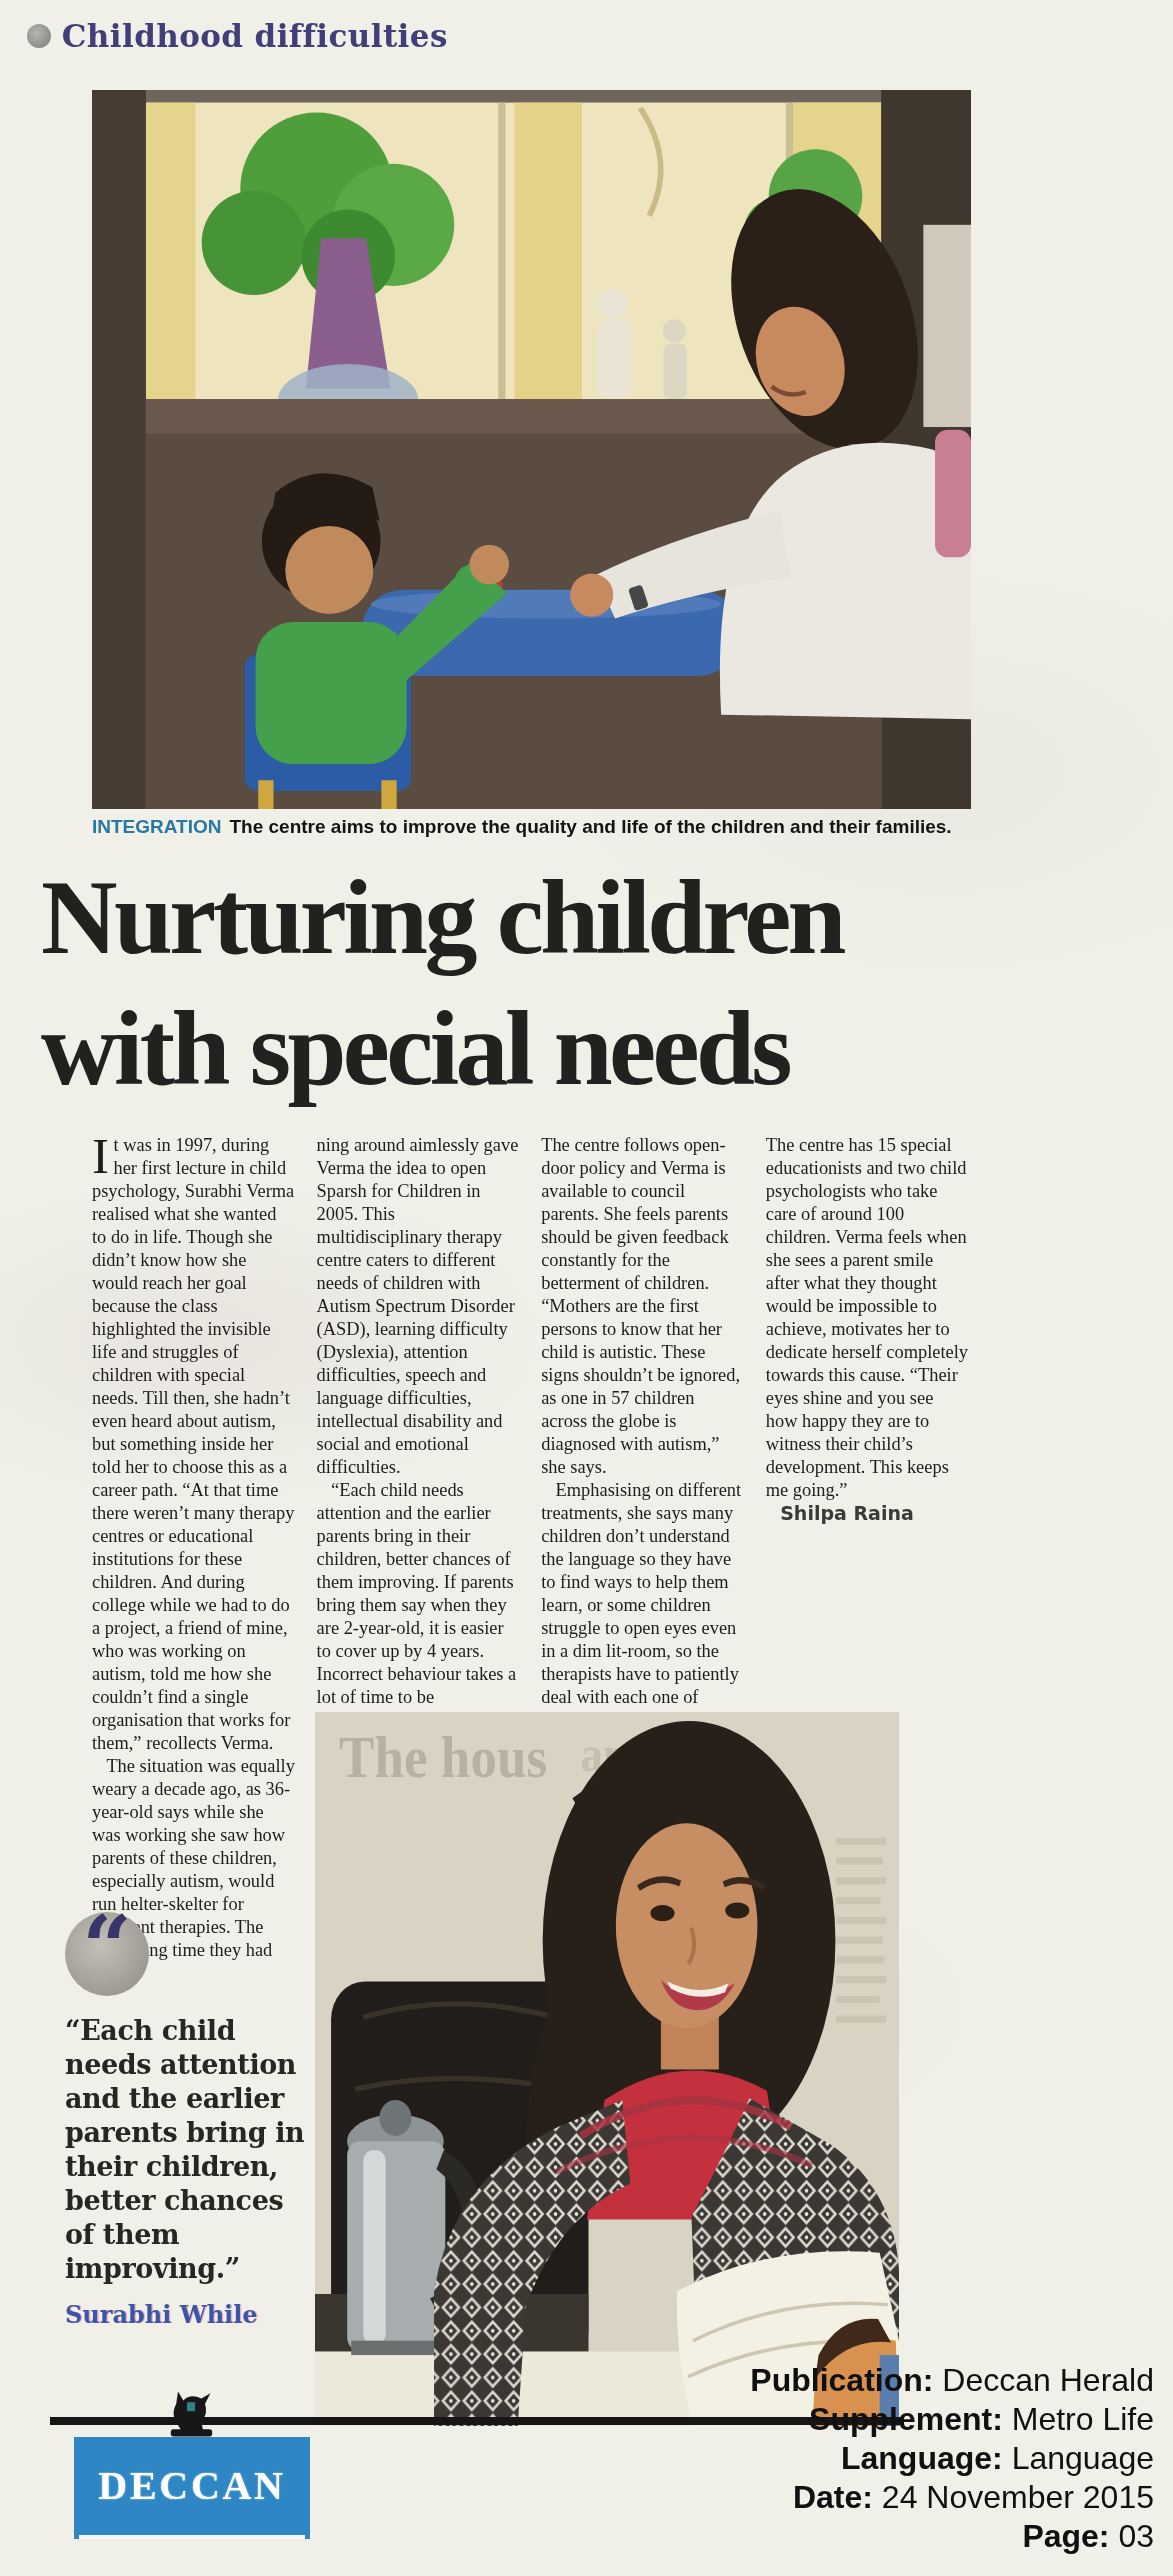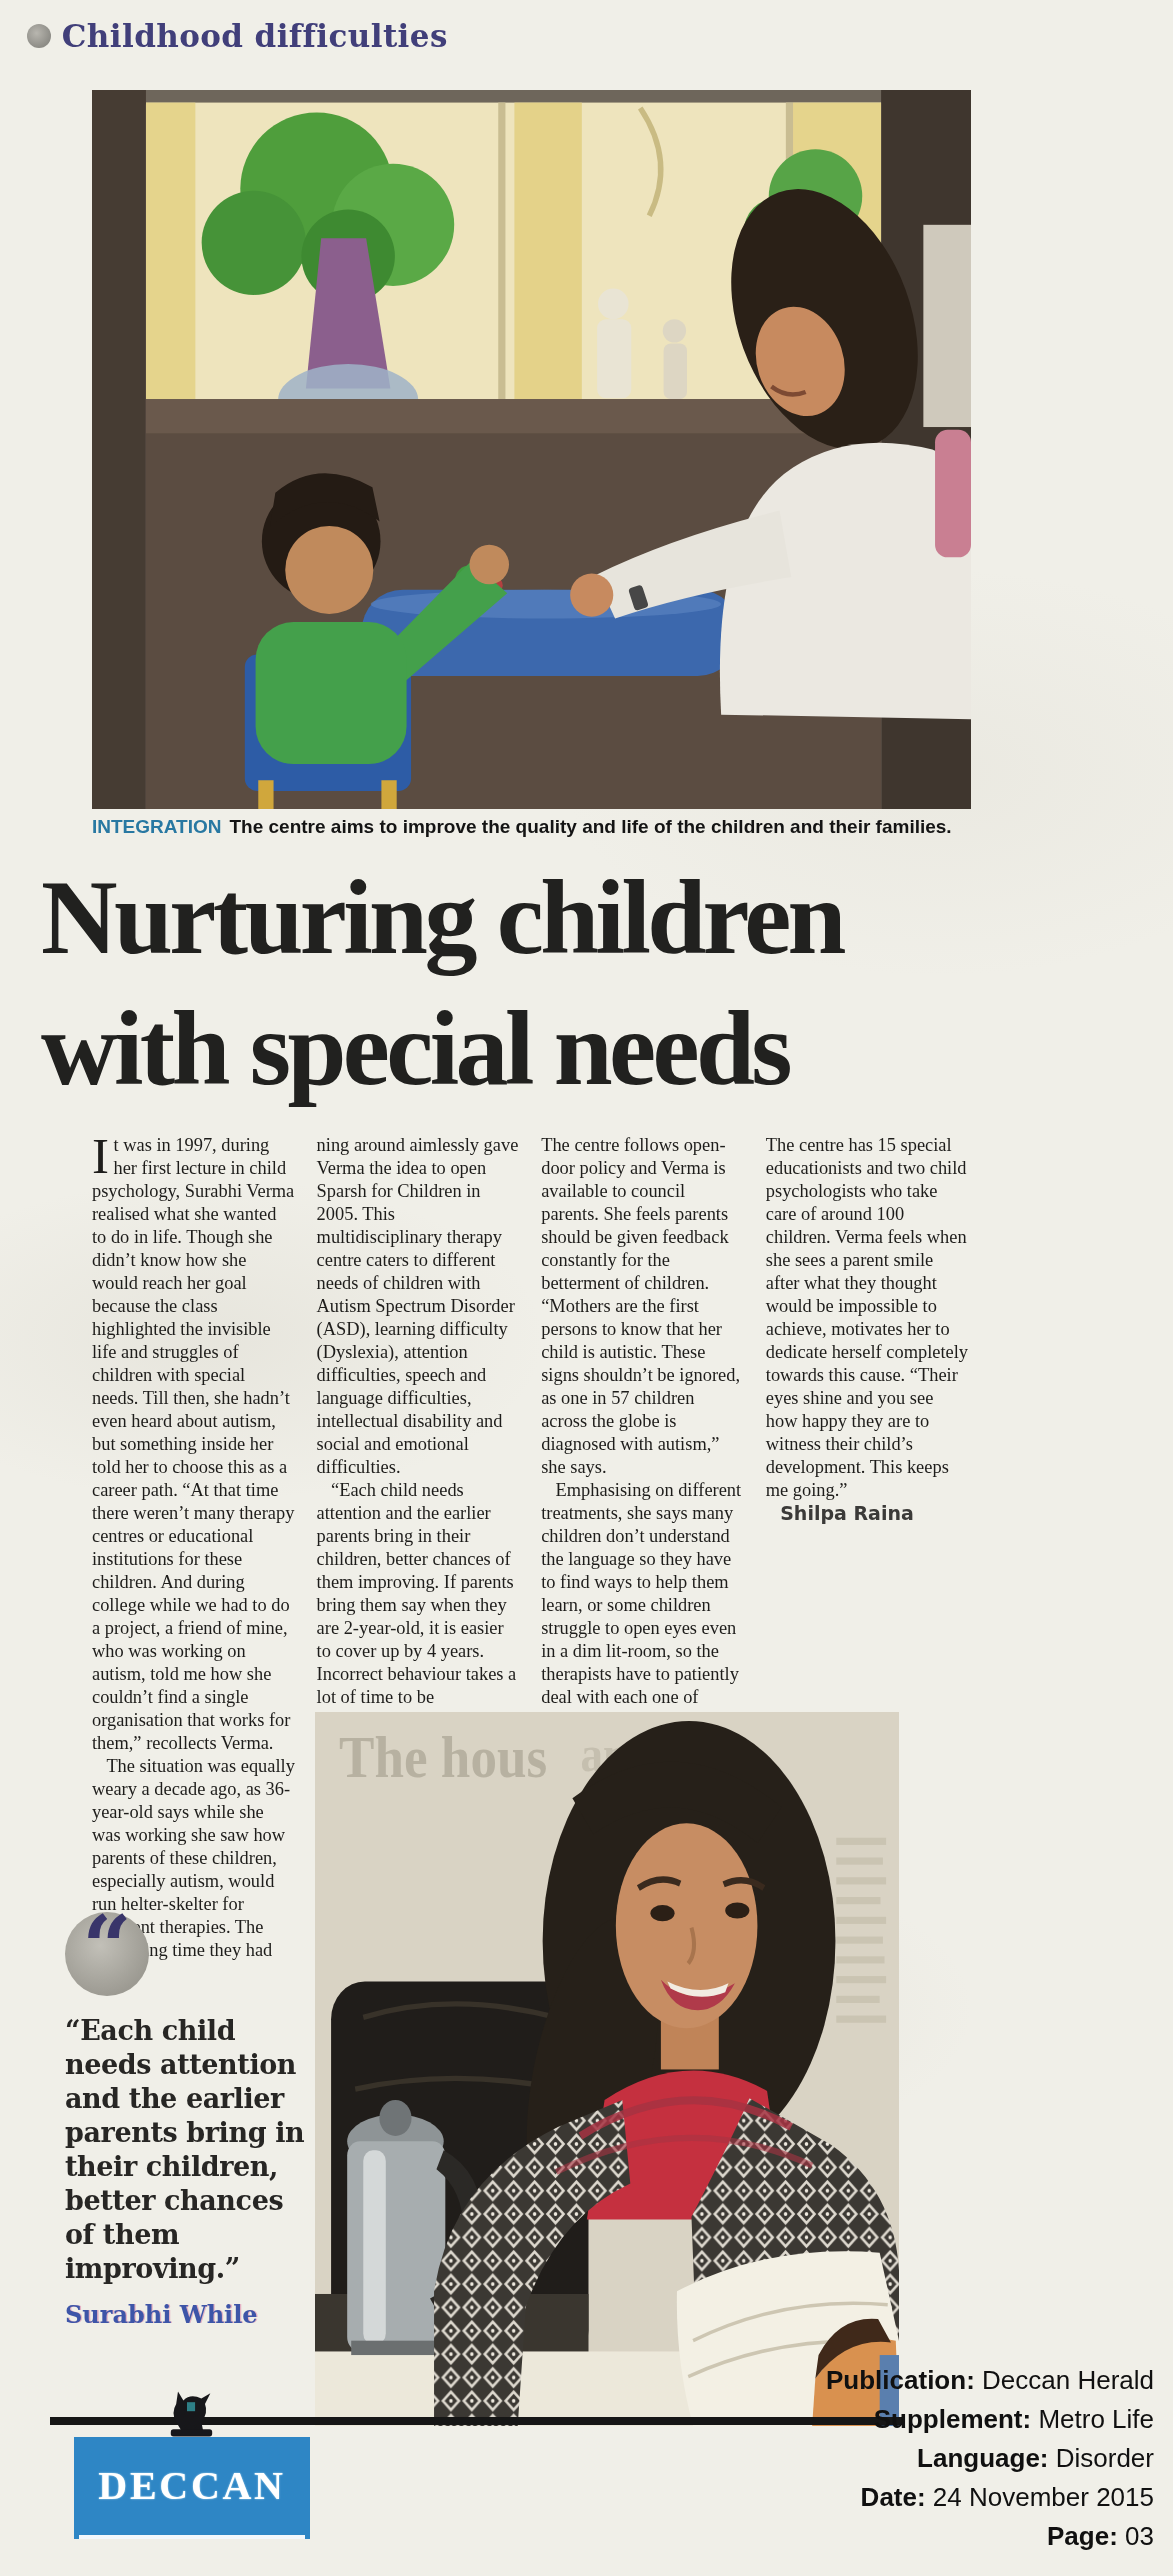--- a/index.html
+++ b/index.html
@@ -46,21 +46,21 @@
   
   .rule{position:absolute;left:50px;top:2417px;width:854px;height:8px;background:#161616;}
   .emblem{position:absolute;left:151px;top:2386px;width:81px;height:52px;}
   .logo{position:absolute;left:74px;top:2437px;width:236px;height:102px;background:#2e86c5;
         display:flex;flex-direction:column;}
   .logo .row{flex:1;display:flex;align-items:center;justify-content:center;
         font-family:"Liberation Serif",serif;font-weight:bold;font-size:40px;letter-spacing:2.7px;color:#ffffff;
         text-shadow:0 0 1.8px #bfe3f5;}
   .logo .divider{height:4.5px;background:#f2f8fc;margin:0 5.4px;}
   .meta{position:absolute;right:19px;top:2361px;text-align:right;
-        font-family:"Liberation Sans",sans-serif;font-size:26px;line-height:39px;color:#101010;}
+        font-family:"Liberation Sans",sans-serif;font-size:32px;line-height:39px;color:#101010;}
   .meta b{font-weight:bold;}
 </style>
 </head>
 <body>
 
 <div class="page">
 
   <div class="kicker-row">
     <span class="kicker-dot"></span>
     <span class="kicker">Childhood difficulties</span>
@@ -244,19 +244,19 @@
   </div>
 
   <div class="logo">
     <div class="row">DECCAN</div>
     <div class="divider"></div>
   </div>
 
   <div class="meta">
       <div><b>Publication:</b><span> Deccan Herald</span></div>
       <div><b>Supplement:</b><span> Metro Life</span></div>
-      <div><b>Language:</b><span> Disorder</span></div>
+      <div><b>Language:</b><span> Language</span></div>
       <div><b>Date:</b><span> 24 November 2015</span></div>
       <div><b>Page:</b><span> 03</span></div>
     </div>
 
 </div>
 
 
 </body></html>

